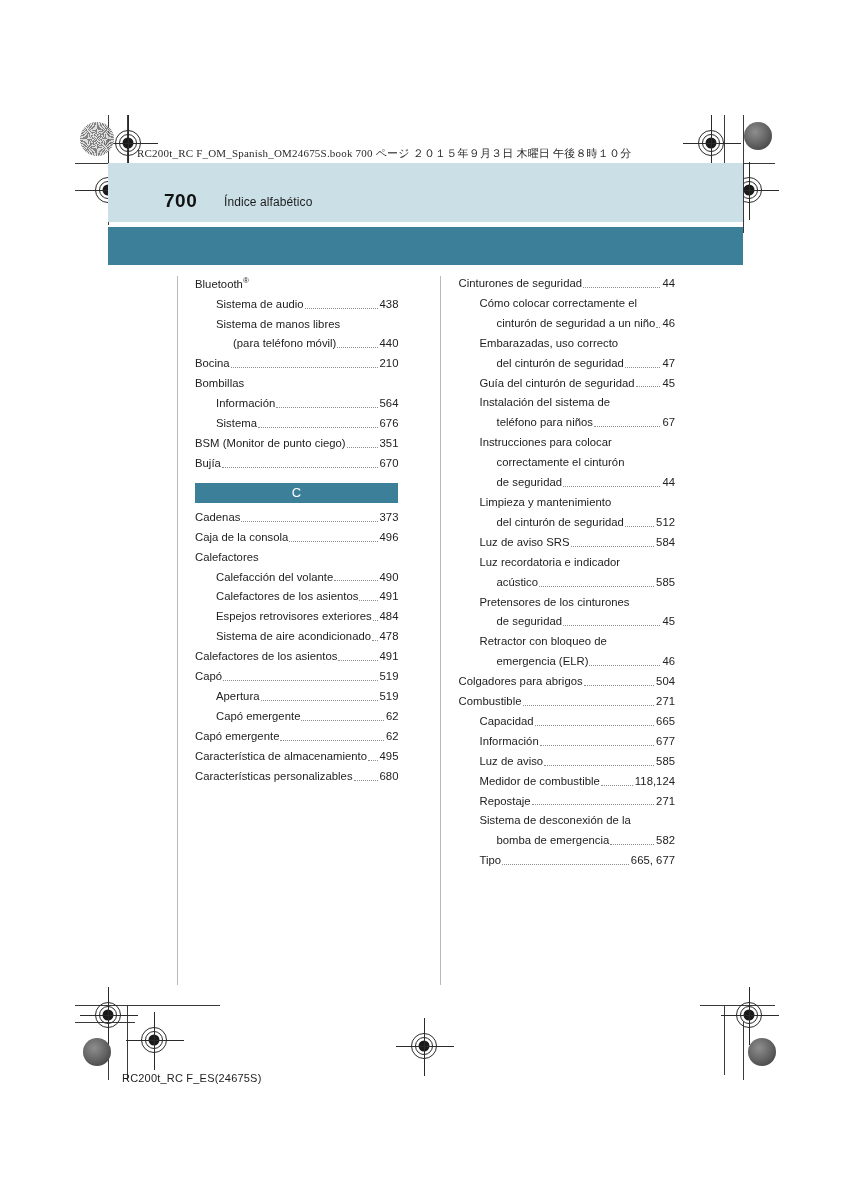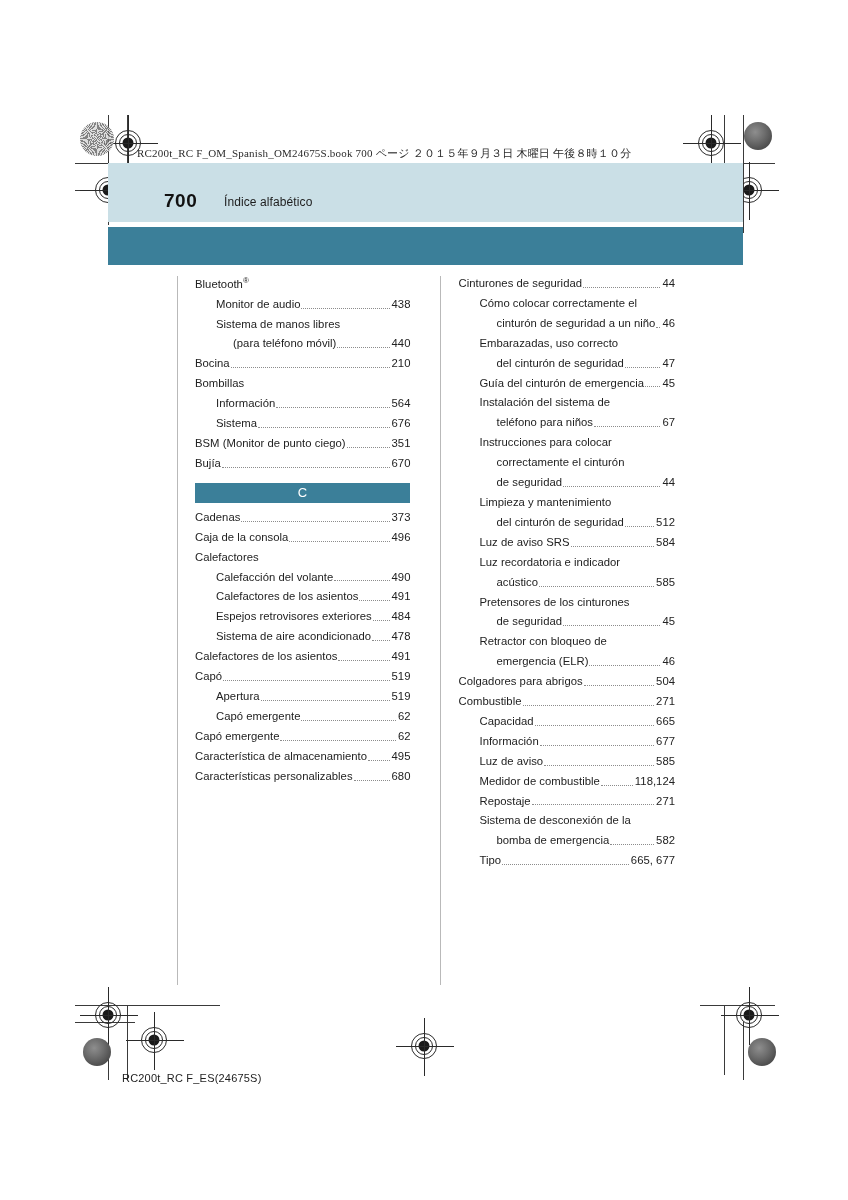--- a/index.html
+++ b/index.html
@@ -116,21 +116,21 @@
   }
 
   
   .columns {
     position: absolute;
     left: 195px;
     top: 276px;
     width: 480px;
     height: 715px;
     display: flex;
-    gap: 48px;
+    gap: 60px;
   }
   .col {
     position: relative;
     width: 223px;
   }
   .col::before {
     content: "";
     position: absolute;
     left: -18px;
     top: 0;
@@ -262,21 +262,21 @@
 <div class="page-number">700</div>
 <div class="page-section">Índice alfabético</div>
 
 <div class="columns">
   <div class="col" id="left-column">
       <div class="entry lvl1">
         <span class="label">Bluetooth<span class="reg-mark-sup">®</span></span>
         <span class="pg"></span>
       </div>
       <div class="entry lvl2">
-        <span class="label">Monitor de audio</span>
+        <span class="label">Sistema de audio</span>
         <span class="leader"></span>
         <span class="pg">438</span>
       </div>
       <div class="entry lvl2 cont">
         <span class="label">Sistema de manos libres</span>
       </div>
       <div class="entry lvl3">
         <span class="label">(para teléfono móvil)</span>
         <span class="leader"></span>
         <span class="pg">440</span>
@@ -395,21 +395,21 @@
       </div>
       <div class="entry lvl2 cont">
         <span class="label">Embarazadas, uso correcto</span>
       </div>
       <div class="entry lvl3">
         <span class="label">del cinturón de seguridad</span>
         <span class="leader"></span>
         <span class="pg">47</span>
       </div>
       <div class="entry lvl2">
-        <span class="label">Guía del cinturón de emergencia</span>
+        <span class="label">Guía del cinturón de seguridad</span>
         <span class="leader"></span>
         <span class="pg">45</span>
       </div>
       <div class="entry lvl2 cont">
         <span class="label">Instalación del sistema de</span>
       </div>
       <div class="entry lvl3">
         <span class="label">teléfono para niños</span>
         <span class="leader"></span>
         <span class="pg">67</span>

